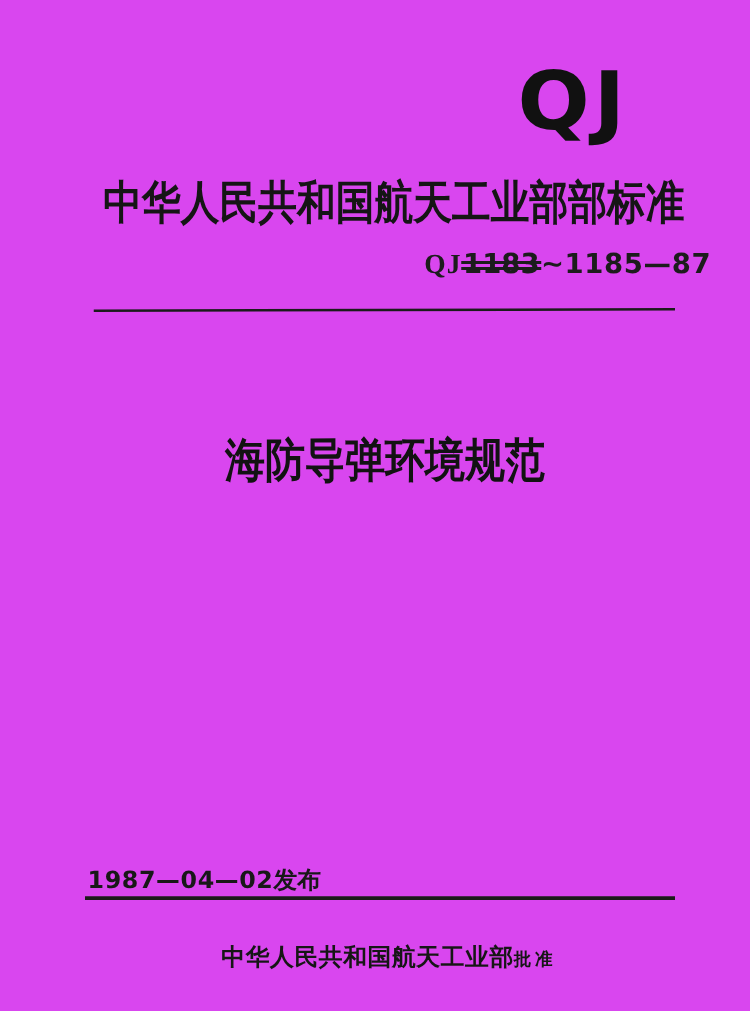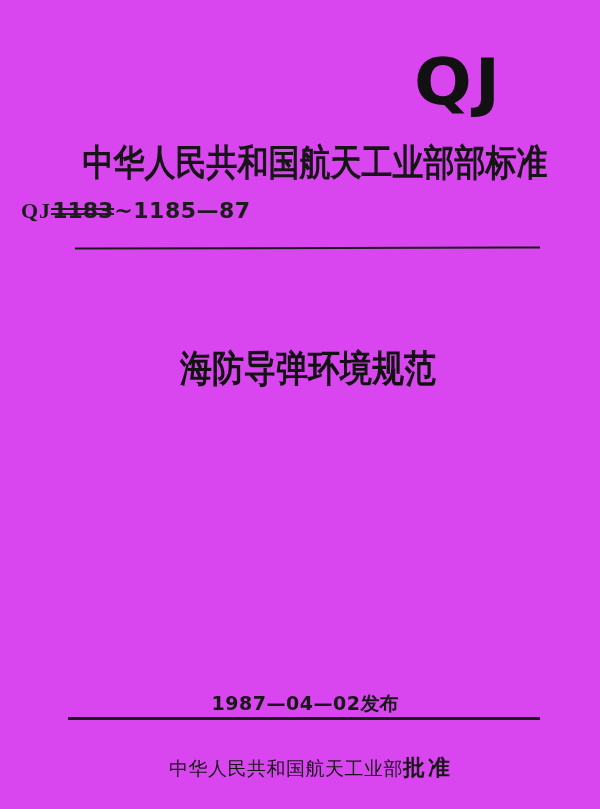--- a/index.html
+++ b/index.html
@@ -46,23 +46,23 @@
     letter-spacing: 0px;
     transform: scaleY(1.18);
     transform-origin: top center;
     color: #151515;
   }
 
   
   .standard-number {
     position: absolute;
     top: 198px;
-    left: 4px;
+    left: 16px;
     width: 536px;
-    text-align: left;
+    text-align: right;
     font-size: 22px;
     font-weight: 700;
     white-space: nowrap;
     color: #1c1c1c;
     padding-left: 17px;
   }
   .sn-prefix {
     font-family: "Liberation Serif", "DejaVu Serif", serif;
     font-weight: 700;
     letter-spacing: 1px;
@@ -112,46 +112,46 @@
     color: #121212;
   }
 
   
   .dates-row {
     position: absolute;
     top: 691px;
     left: 70px;
     right: 60px;
     display: flex;
-    justify-content: center;
+    justify-content: space-between;
     font-size: 19px;
     font-weight: 700;
     white-space: nowrap;
     color: #181818;
   }
   .date-value { letter-spacing: 0.5px; }
   .date-label { font-weight: 800; }
 
   
   .approval-line {
     position: absolute;
     top: 753px;
     left: 0;
     width: 622px;
     text-align: center;
     white-space: nowrap;
     color: #161616;
   }
   .approval-org {
     font-size: 19px;
-    font-weight: 400;
+    font-weight: 700;
     letter-spacing: 0.5px;
   }
   .approval-label {
-    font-size: 22px;
+    font-size: 14px;
     font-weight: 600;
     letter-spacing: 3px;
   }
 </style>
 </head>
 <body>
 
 <div class="page">
 
   <div class="qj-logo">QJ</div>

